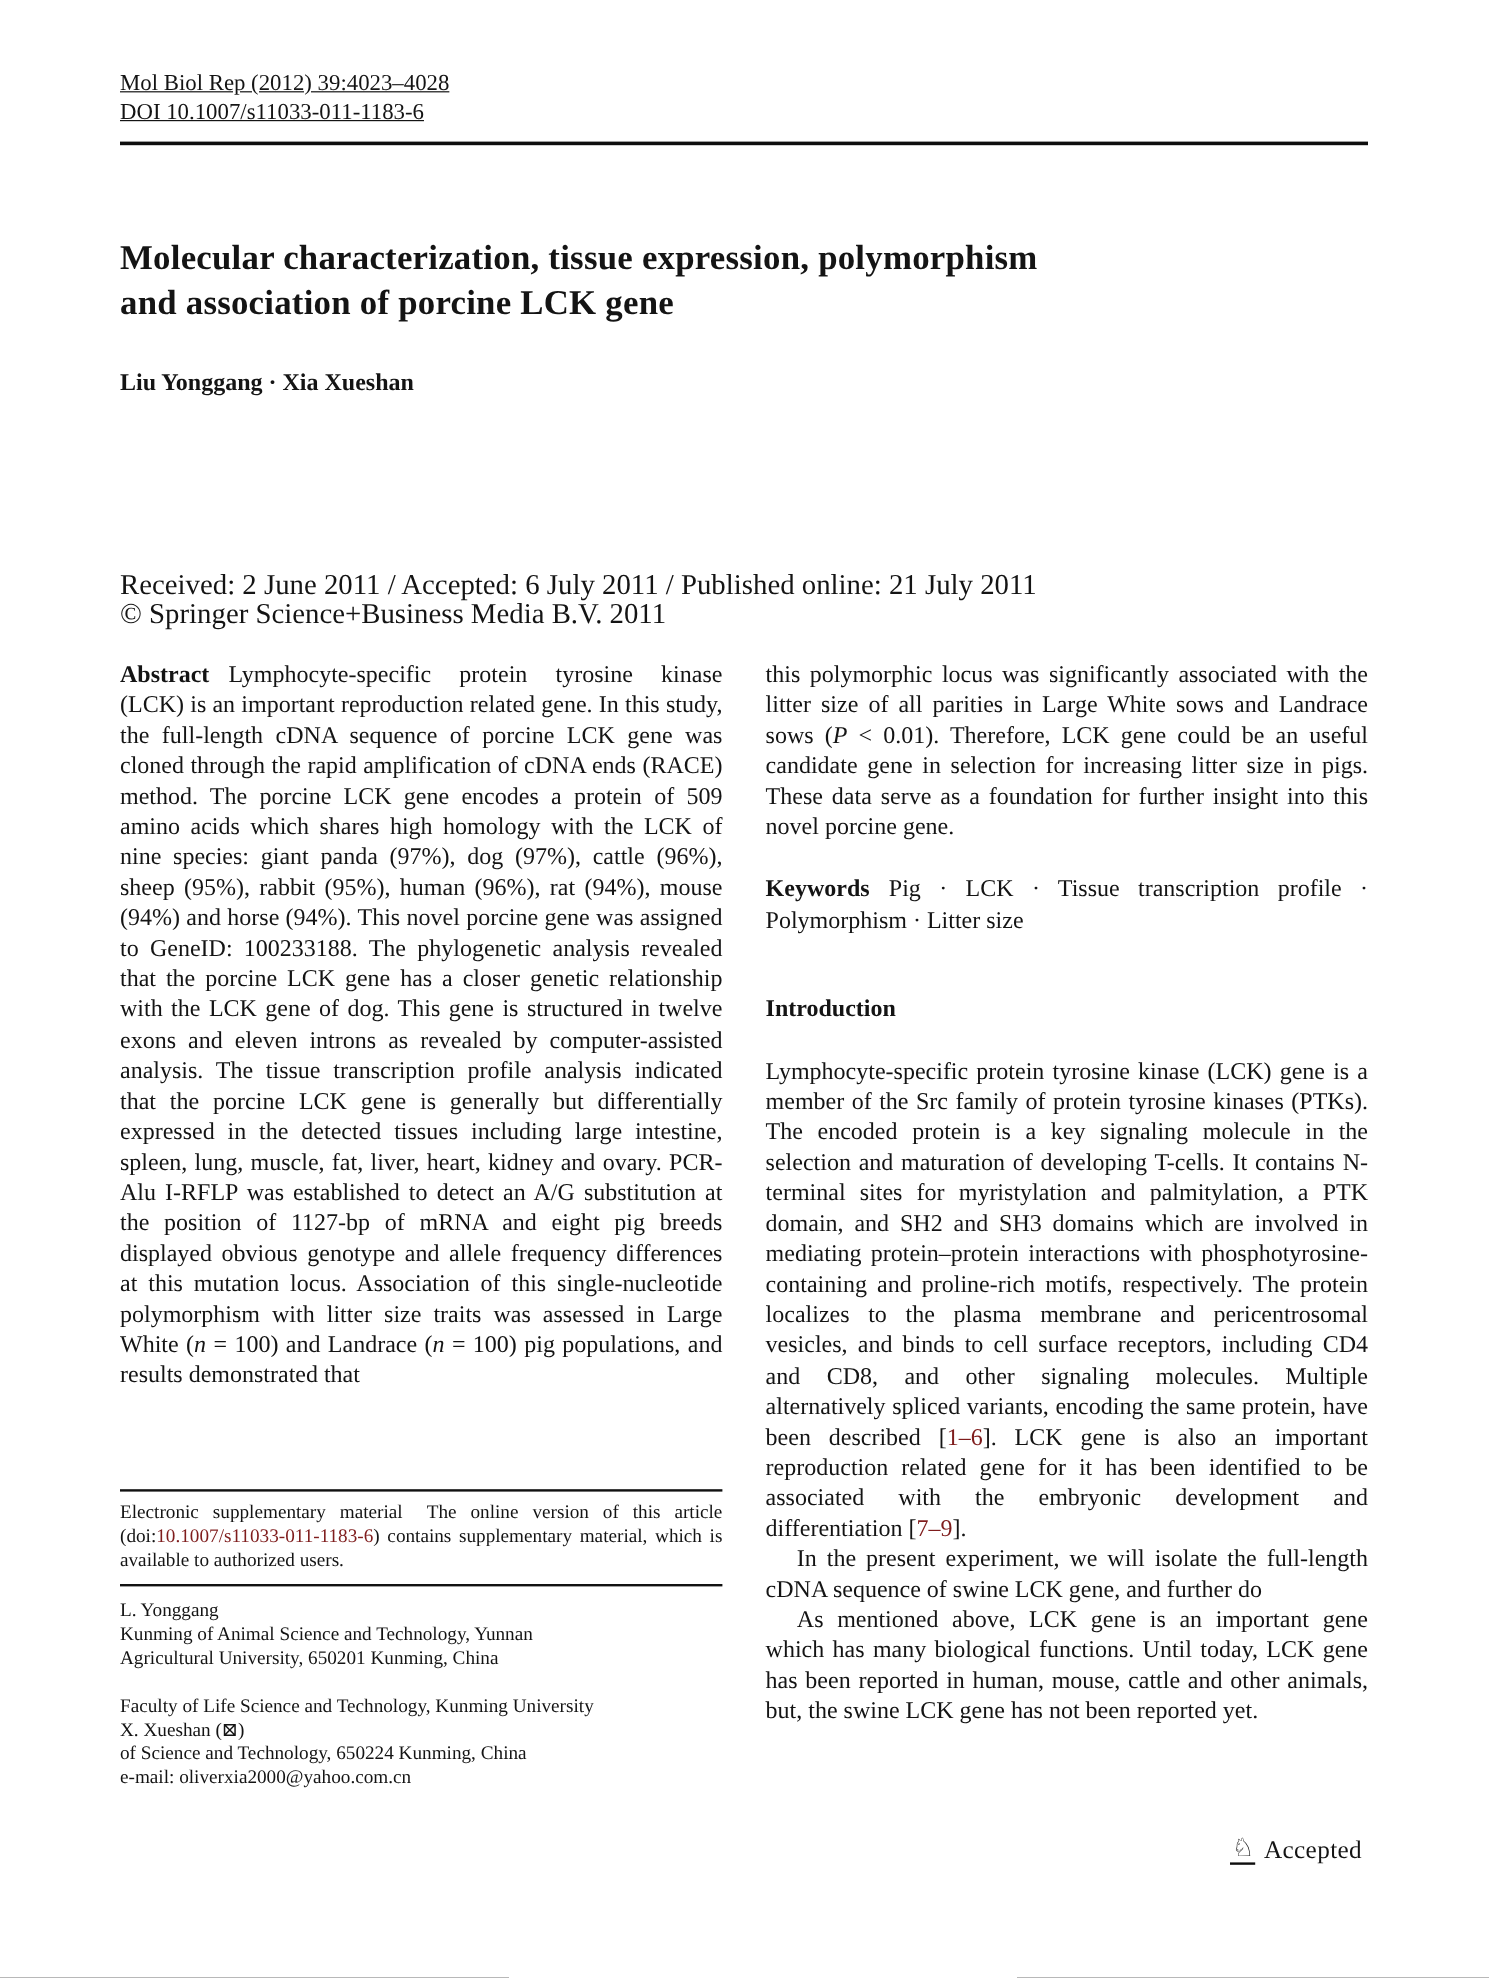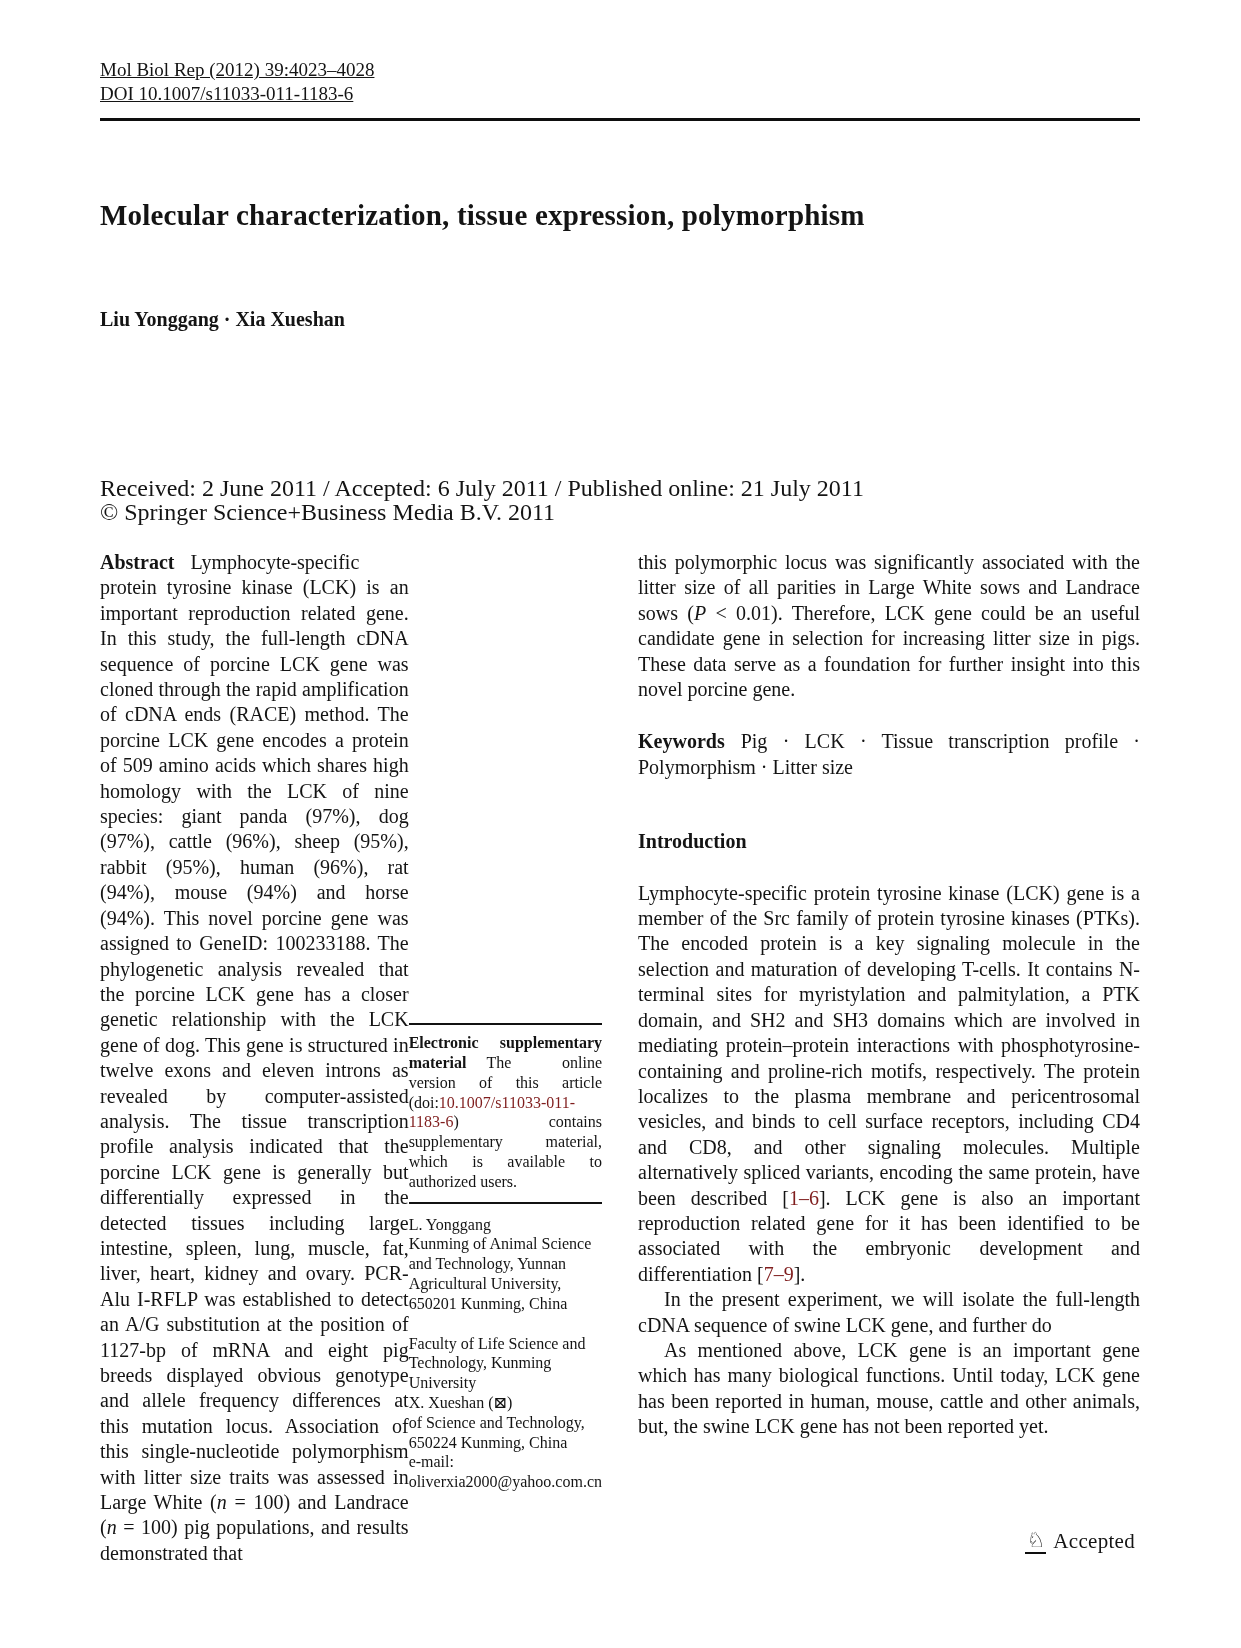--- a/index.html
+++ b/index.html
@@ -33,37 +33,37 @@
   .dates{
     position:absolute;top:476px;left:100px;width:1040px;
     font-size:24px;line-height:24px;
   }
   
   .columns{
     position:absolute;top:550px;left:100px;width:1040px;height:942px;
     display:flex;gap:36px;
   }
   .col{width:502px;font-size:20px;line-height:25.4px;}
-  .col-left{display:flex;flex-direction:row;}
+  .col-left{display:flex;flex-direction:column;}
   p{margin:0;text-align:justify;}
   .run-label{font-weight:bold;margin-right:16px;}
   .seg-italic{font-style:italic;}
   .seg-link{color:#7f1d1d;}
   .keywords-para{margin-top:27px;}
   .section-heading{
     font-weight:bold;font-size:20px;margin-top:49px;
   }
   .intro-p1{margin-top:26px;}
   .indent{text-indent:26px;}
   
   .footnotes{margin-top:auto;font-size:16px;line-height:19.8px;}
   .fn-rule{border:none;border-top:2px solid #111;margin:0 0 8px 0;}
   .fn-rule-mid{border:none;border-top:2px solid #111;margin:10px 0 11px 0;}
   .esm{text-align:justify;}
-  .esm-label{font-weight:bold;margin-right:20px;}
+  .esm-label{font-weight:normal;margin-right:20px;}
   .affil{margin-top:0;}
   .affil + .affil{margin-top:20px;}
   
   .springer{
     position:absolute;top:1529px;right:106px;
     display:flex;align-items:flex-end;
     font-size:21px;
   }
   .logo-knight{
     display:inline-block;
@@ -79,20 +79,21 @@
 
 <div class="page">
 
   <div class="header">
     <div>Mol Biol Rep (2012) 39:4023–4028</div>
     <div>DOI 10.1007/s11033-011-1183-6</div>
   </div>
 
   <div class="title">
       <div>Molecular characterization, tissue expression, polymorphism</div>
+      <div>and association of porcine LCK gene</div>
     </div>
 
   <div class="authors">Liu Yonggang · Xia Xueshan</div>
 
   <div class="dates">
     <div>Received: 2 June 2011 / Accepted: 6 July 2011 / Published online: 21 July 2011</div>
     <div>© Springer Science+Business Media B.V. 2011</div>
   </div>
 
   <div class="columns">

